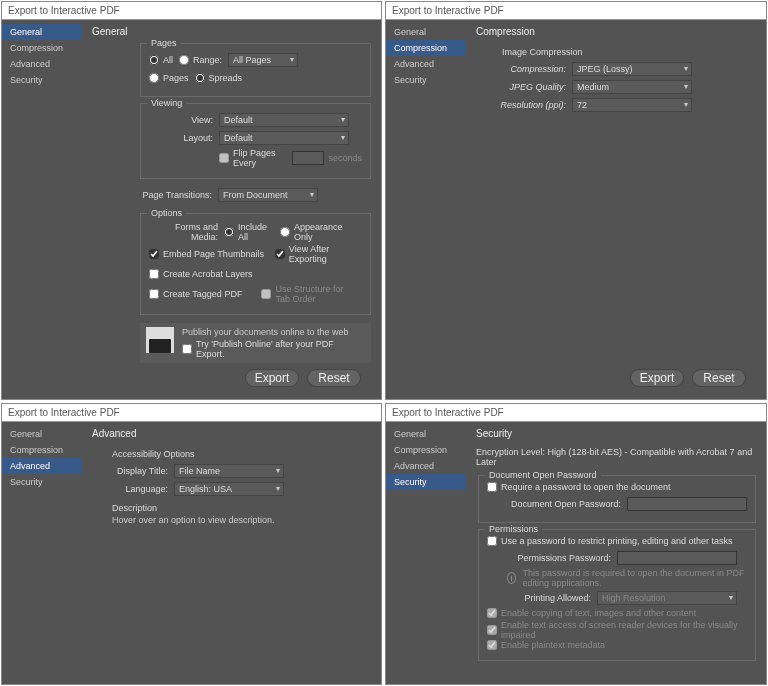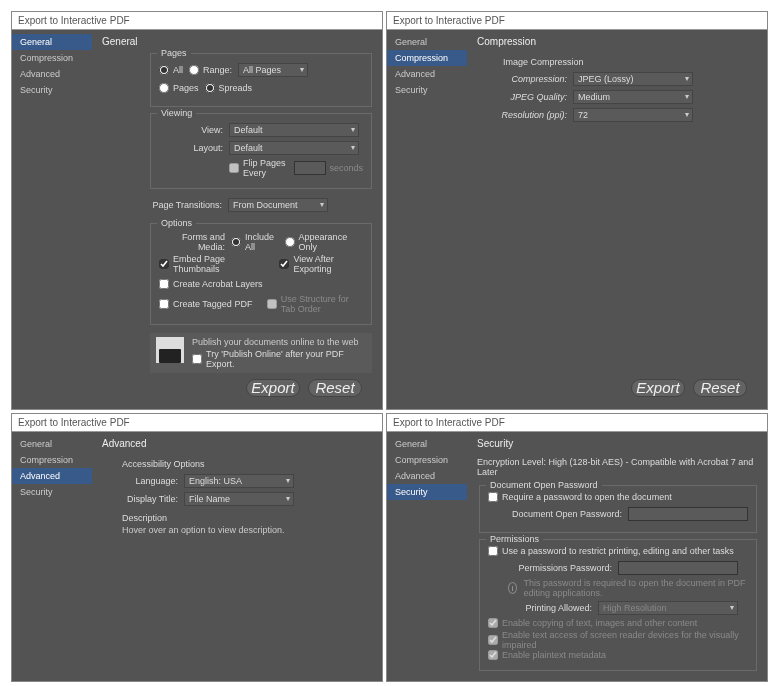--- a/index.html
+++ b/index.html
@@ -1,17 +1,17 @@
 <!DOCTYPE html>
 <html><head>
 <meta charset="utf-8">
 <style>
   * { box-sizing: border-box; margin: 0; padding: 0; }
   body { background: #fff; font-family: Tahoma, Arial, sans-serif; font-size: 9px; color: #ccc; }
-  .grid { display: grid; grid-template-columns: 1fr 1fr; grid-template-rows: 1fr 1fr; width: 768px; height: 686px; gap: 3px; padding: 11px; }
+  .grid { display: grid; grid-template-columns: 1fr 1fr; grid-template-rows: 1fr 1fr; width: 768px; height: 686px; gap: 3px; padding: 1px; }
   .dialog { border: 1px solid #888; display: flex; flex-direction: column; background: #535353; }
   .titlebar { background: #fff; color: #555; height: 18px; line-height: 18px; padding-left: 6px; font-size: 10px; border-bottom: 1px solid #999; }
   .body { display: flex; flex: 1; min-height: 0; }
   .sidebar { width: 80px; background: #535353; padding: 4px 0; flex-shrink: 0; }
   .sidebar .item { color: #ccc; padding: 3px 8px; font-size: 9px; cursor: pointer; }
   .sidebar .item.selected { background: #385a8a; color: #fff; }
   .content { flex: 1; padding: 6px 10px 4px 10px; display: flex; flex-direction: column; min-width: 0; }
   .content h3 { color: #eee; font-size: 10px; font-weight: normal; margin-bottom: 6px; }
   .section { border: 1px solid #6a6a6a; padding: 6px 8px 8px 8px; margin: 0 0 6px 48px; position: relative; }
   .section > .legend { position: absolute; top: -6px; left: 6px; background: #535353; padding: 0 4px; font-size: 9px; color: #ddd; }
@@ -19,21 +19,21 @@
   .lbl { color: #ddd; font-size: 9px; text-align: right; padding-right: 6px; }
   .lbl.w70 { width: 70px; flex-shrink:0; }
   .lbl.w90 { width: 90px; flex-shrink:0;font-style:italic; }
   input[type=radio], input[type=checkbox] { accent-color: #333; margin-right: 4px; width:10px; height:10px; }
   .opt { display: inline-flex; align-items: center; margin-right: 6px; color: #ddd; }
   .select { background: #5a5a5a; border: 1px solid #444; color: #ddd; height: 14px; line-height: 12px; padding: 0 14px 0 4px; font-size: 9px; position: relative; display:inline-block; min-width: 80px; }
   .select::after { content:"▾"; position:absolute; right:3px; top:0; font-size:8px; color:#ccc; }
   .textin { background:#4a4a4a; border:1px solid #333; height:14px; width:90px; padding:0 4px; color:#eee; font-size:9px; }
   .textin.dis { background:#5a5a5a; color:#888; }
   .btnbar { display:flex; justify-content:flex-end; gap:8px; padding:6px 10px 8px 0; margin-top:auto; }
-  .btn { background:#636363; border:1px solid #444; color:#eee; border-radius:10px; height:18px; width:54px; font-size:15px; text-align:center; line-height:16px; cursor:pointer;font-style:italic; }
+  .btn { background:#636363; border:1px solid #444; color:#eee; border-radius:10px; height:18px; width:54px; font-size:12px; text-align:center; line-height:16px; cursor:pointer; }
   .publish { display:flex; gap:8px; margin:2px 0 0 48px; align-items:flex-start; background:#5a5a5a; padding:4px 6px; }
   .thumb { width:28px; height:26px; background:#ddd; flex-shrink:0; display:flex; align-items:flex-end; justify-content:center; }
   .thumb .devs { width:22px; height:14px; background:#222; border-radius:1px; }
   .faded { color:#8a8a8a; }
   .pagetrans { margin-left: 48px; }
   .infoicon { display:inline-flex; width:12px;height:12px;border-radius:50%;border:1px solid #888;align-items:center;justify-content:center;font-size:8px;color:#aaa;margin-right:6px;}
   .indent { margin-left: 20px; }
 </style>
 </head>
 <body>
@@ -206,26 +206,26 @@
         <div class="item">General</div>
         <div class="item">Compression</div>
         <div class="item selected">Advanced</div>
         <div class="item">Security</div>
       </div>
       <div class="content">
         <h3>Advanced</h3>
         <div style="margin-left:12px">
           <div style="color:#ddd;margin:4px 0 4px 8px">Accessibility Options</div>
           <div class="row">
+              <span class="lbl w70">Display Title:</span>
+            <span class="select" style="min-width:110px">File Name</span>
+            </div>
+          <div class="row">
               <span class="lbl w70">Language:</span>
             <span class="select" style="min-width:110px">English: USA</span>
-            </div>
-          <div class="row">
-              <span class="lbl w70">Display Title:</span>
-            <span class="select" style="min-width:110px">File Name</span>
             </div>
           <div style="color:#ddd;margin:6px 0 2px 8px">Description</div>
           <div style="color:#ccc;margin-left:8px">Hover over an option to view description.</div>
         </div>
 
       </div>
     </div>
   </div>
 
   <div class="dialog">

